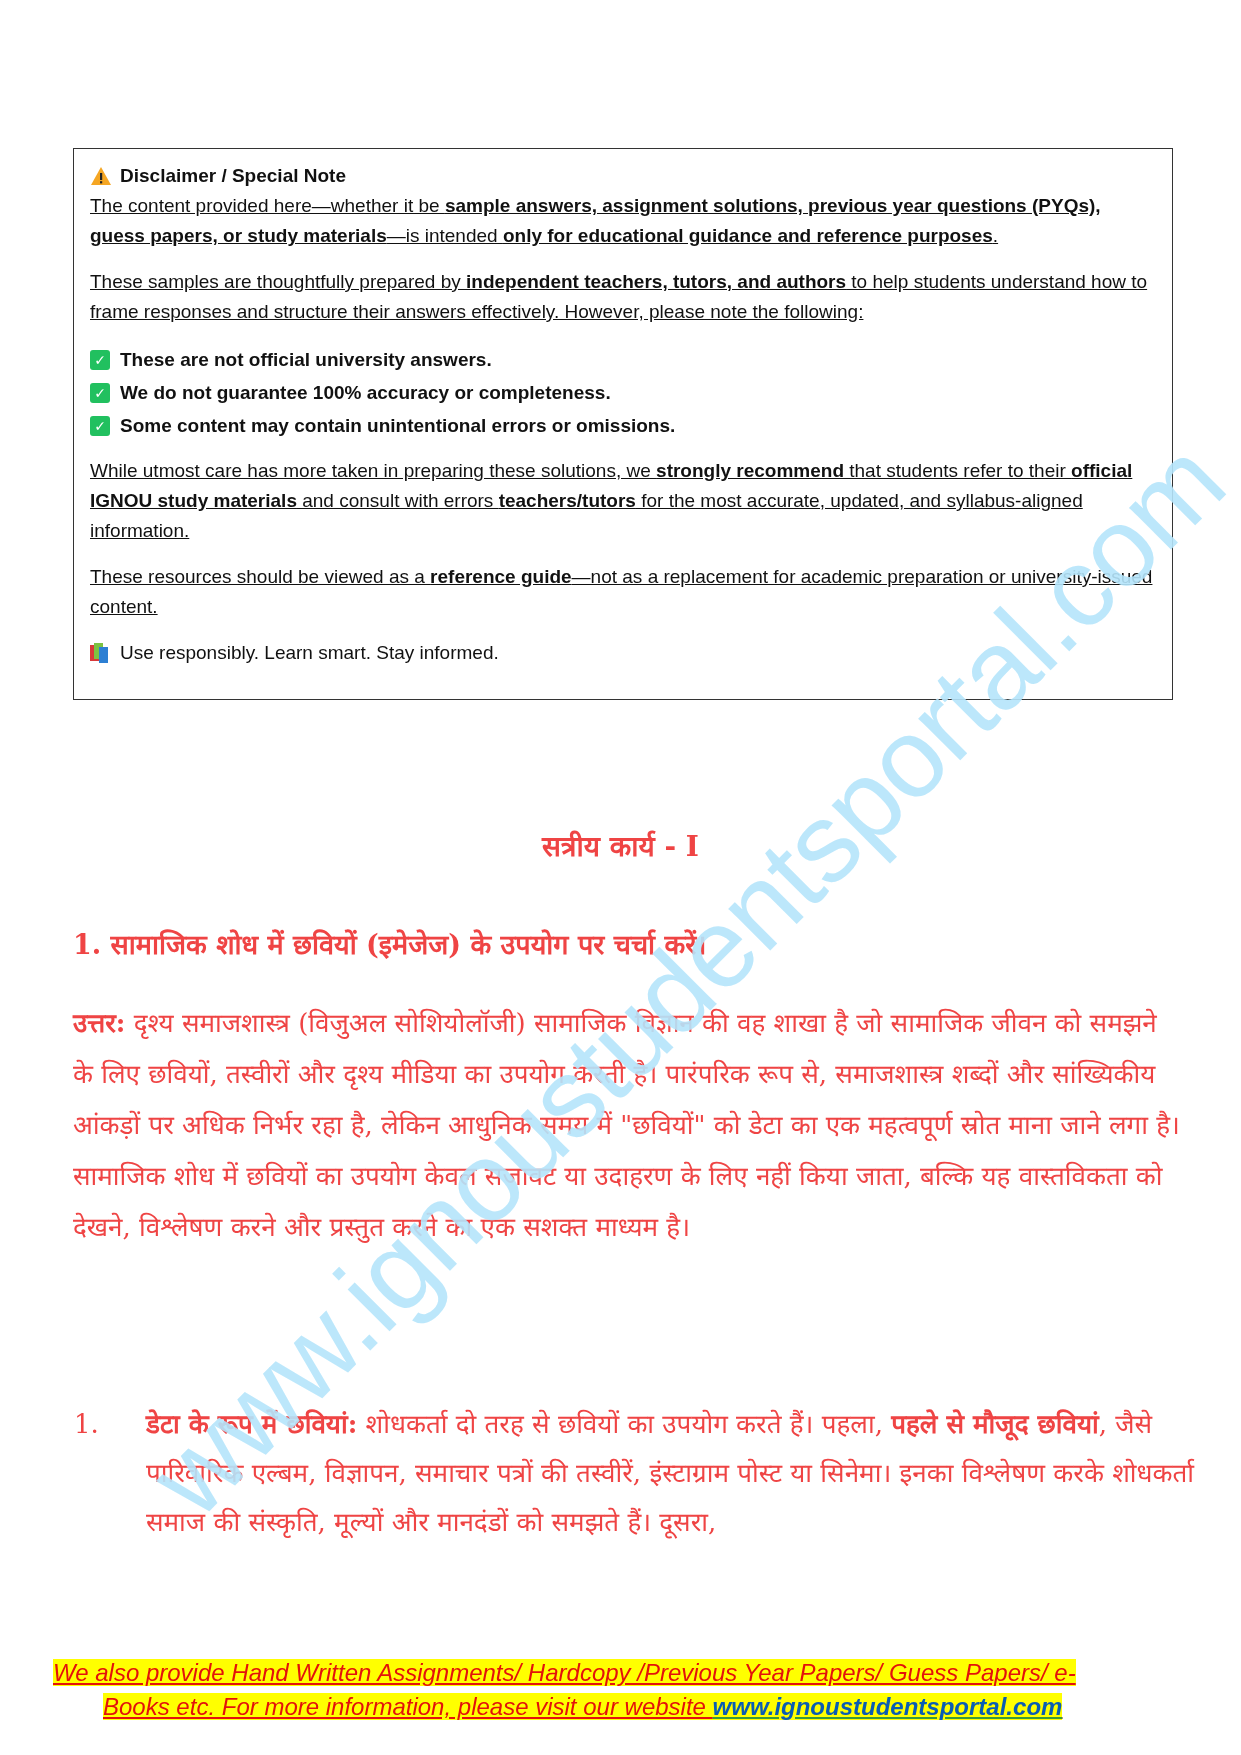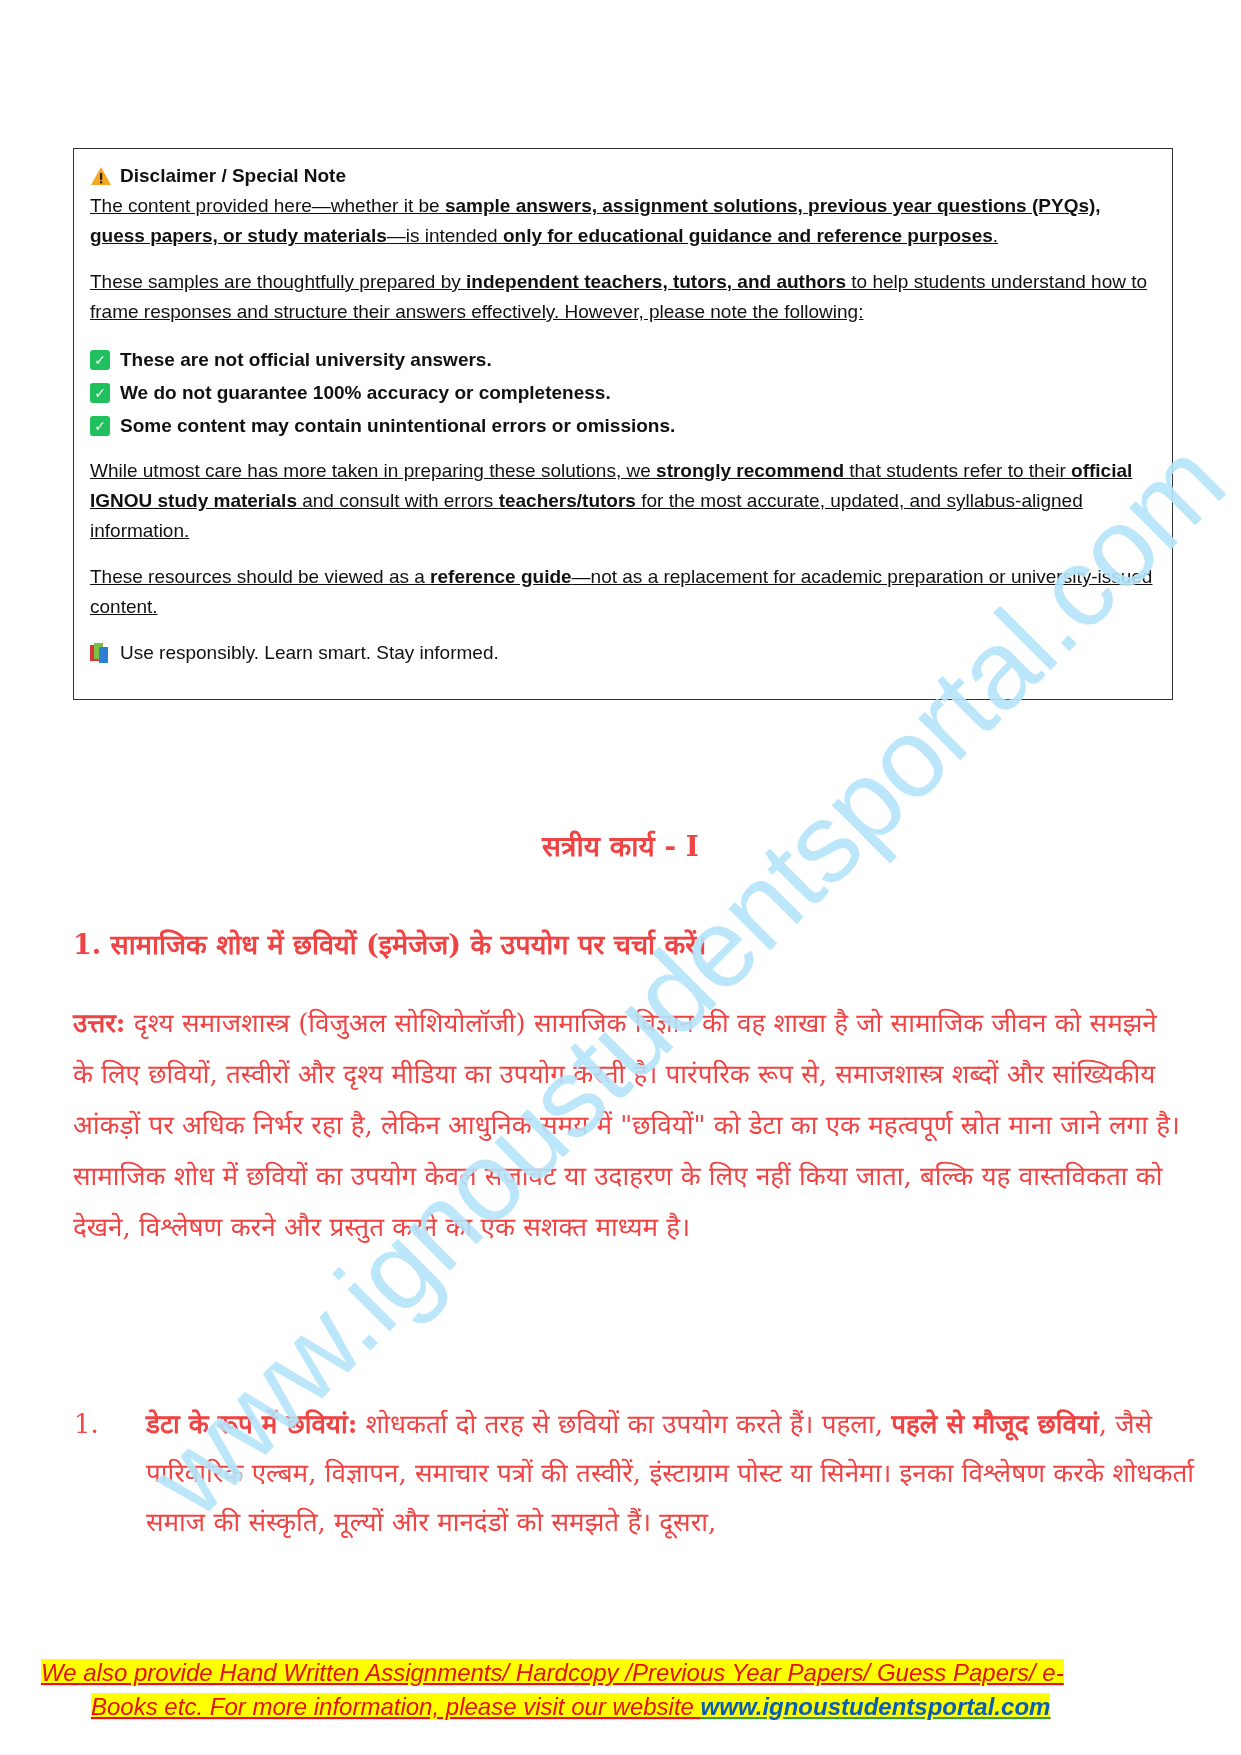--- a/index.html
+++ b/index.html
@@ -39,21 +39,21 @@
   .answer { left: 73px; top: 998px; width: 1110px; font-size: 26px; line-height: 51px; }
   .answer .lbl { font-weight: bold; }
   .subhead { left: 73px; top: 1335px; font-weight: bold; font-size: 27px; }
   .point { left: 110px; top: 1400px; width: 1075px; font-size: 26px; line-height: 49px; }
   .point .num { display: inline-block; width: 36px; }
   .point b { font-weight: bold; }
   .point-lines { padding-left: 36px; text-indent: -36px; }
 
   
   .footer {
-    position: absolute; left: 41px; top: 1656px; width: 1120px;
+    position: absolute; left: 53px; top: 1656px; width: 1120px;
     font-family: "Liberation Sans", "DejaVu Sans", sans-serif; font-style: italic;
     font-size: 24px; line-height: 34px; color: #e3120b;
   }
   .footer .hl { background: #ffff00; text-decoration: underline; text-decoration-color: #e3120b; }
   .footer .line2 { padding-left: 50px; }
   .footer a { color: #0a5db3; font-weight: bold; text-decoration: underline; text-decoration-color: #3a9a3a; }
 
   
   .watermark {
     position: absolute; left: 110px; top: 830px; width: 1480px;

